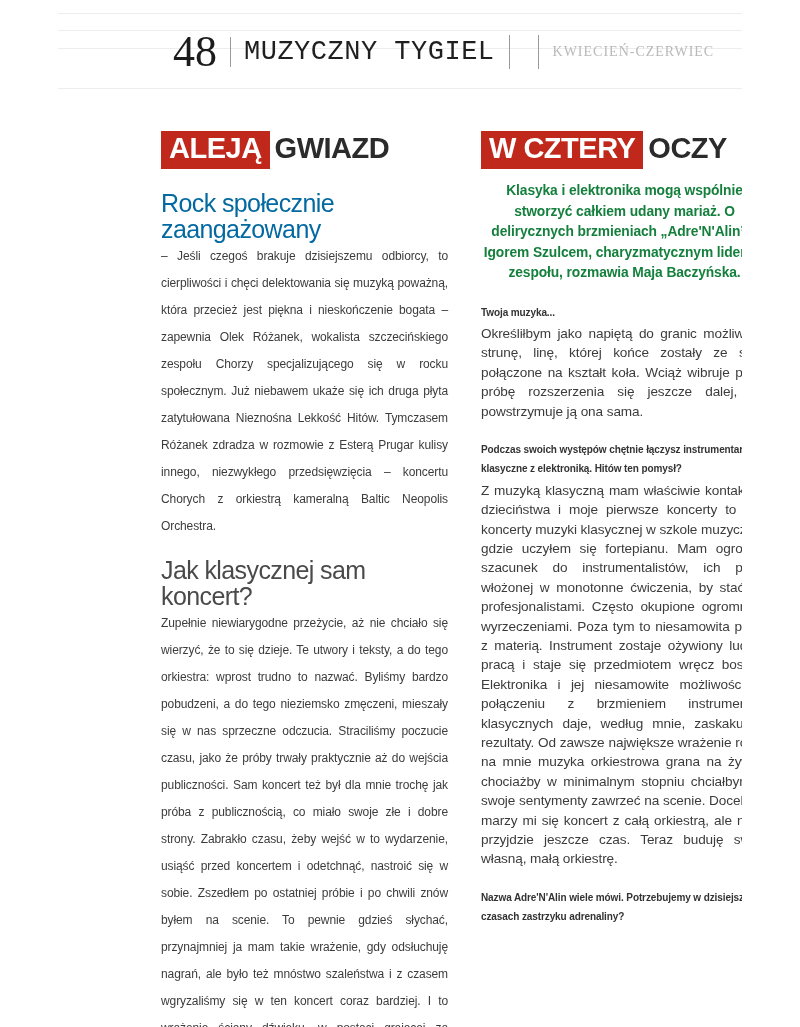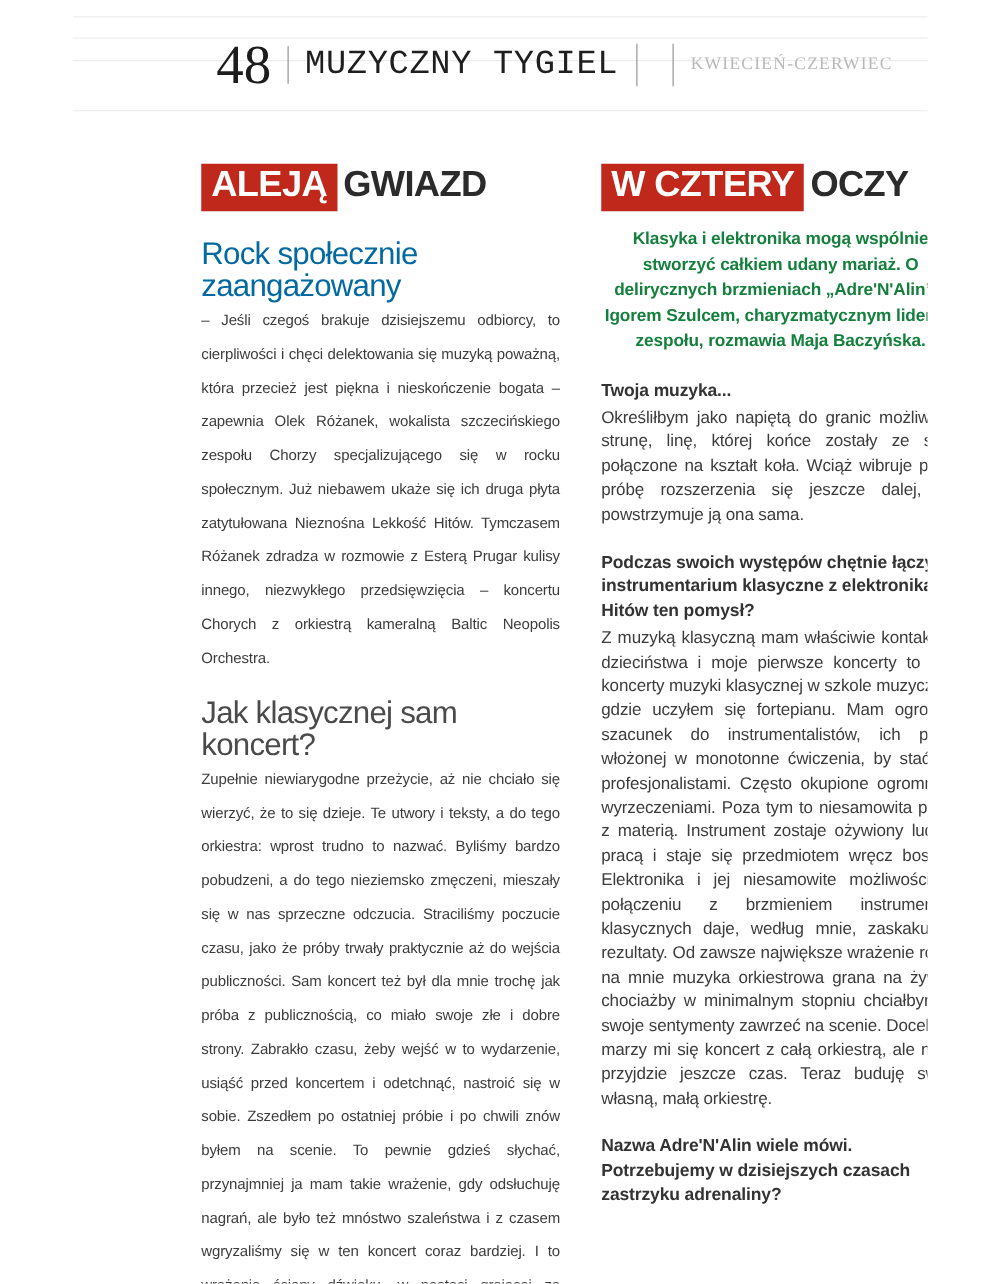--- a/index.html
+++ b/index.html
@@ -79,21 +79,21 @@
     line-height:22px; color:#555555;
   }
   .ititle span { display:block; }
   .lead {
     margin-top:2px;
     font-size:13.8px; font-weight:bold; line-height:20.5px; letter-spacing:-0.1px;
     color:#15803d; text-align:center;
   }
   .q {
     margin-top:19px;
-    font-size:14px; font-weight:bold; line-height:19.4px; letter-spacing:-0.1px;
+    font-size:10px; font-weight:bold; line-height:19.4px; letter-spacing:-0.1px;
     color:#333333;
   }
   .a {
     margin-top:2px;
     font-size:13.6px; line-height:19.4px; letter-spacing:-0.1px;
     color:#3c3c3c; text-align:justify;
   }
 </style>
 </head>
 <body>

